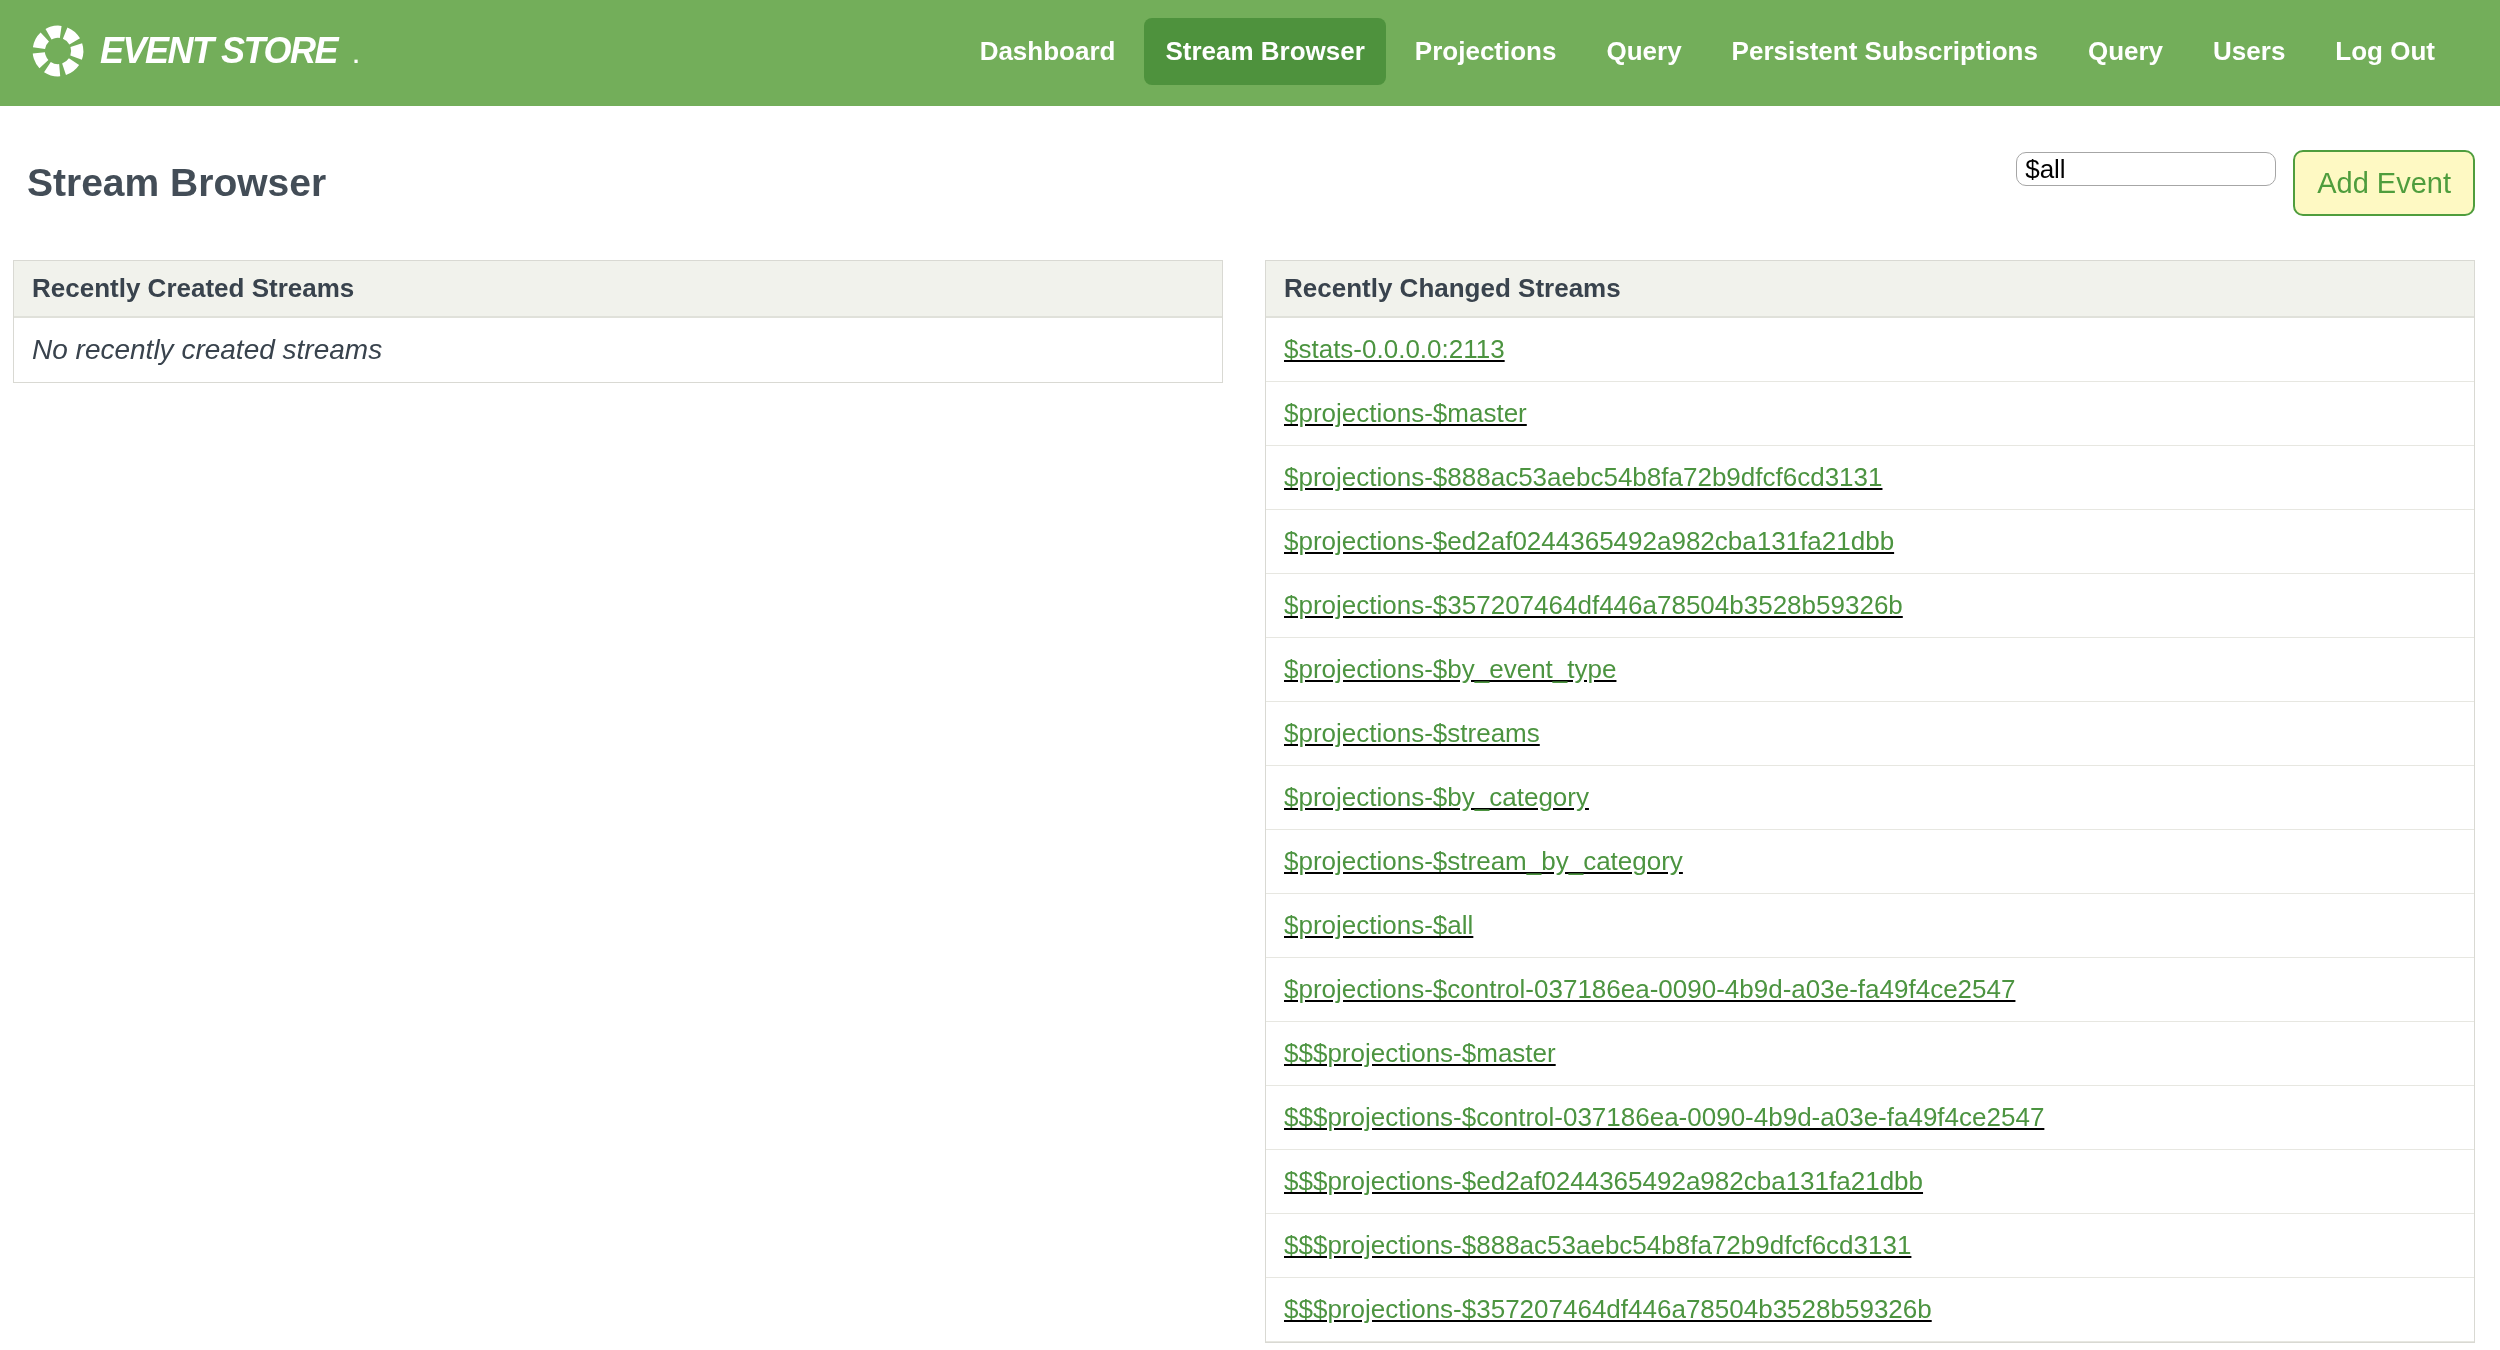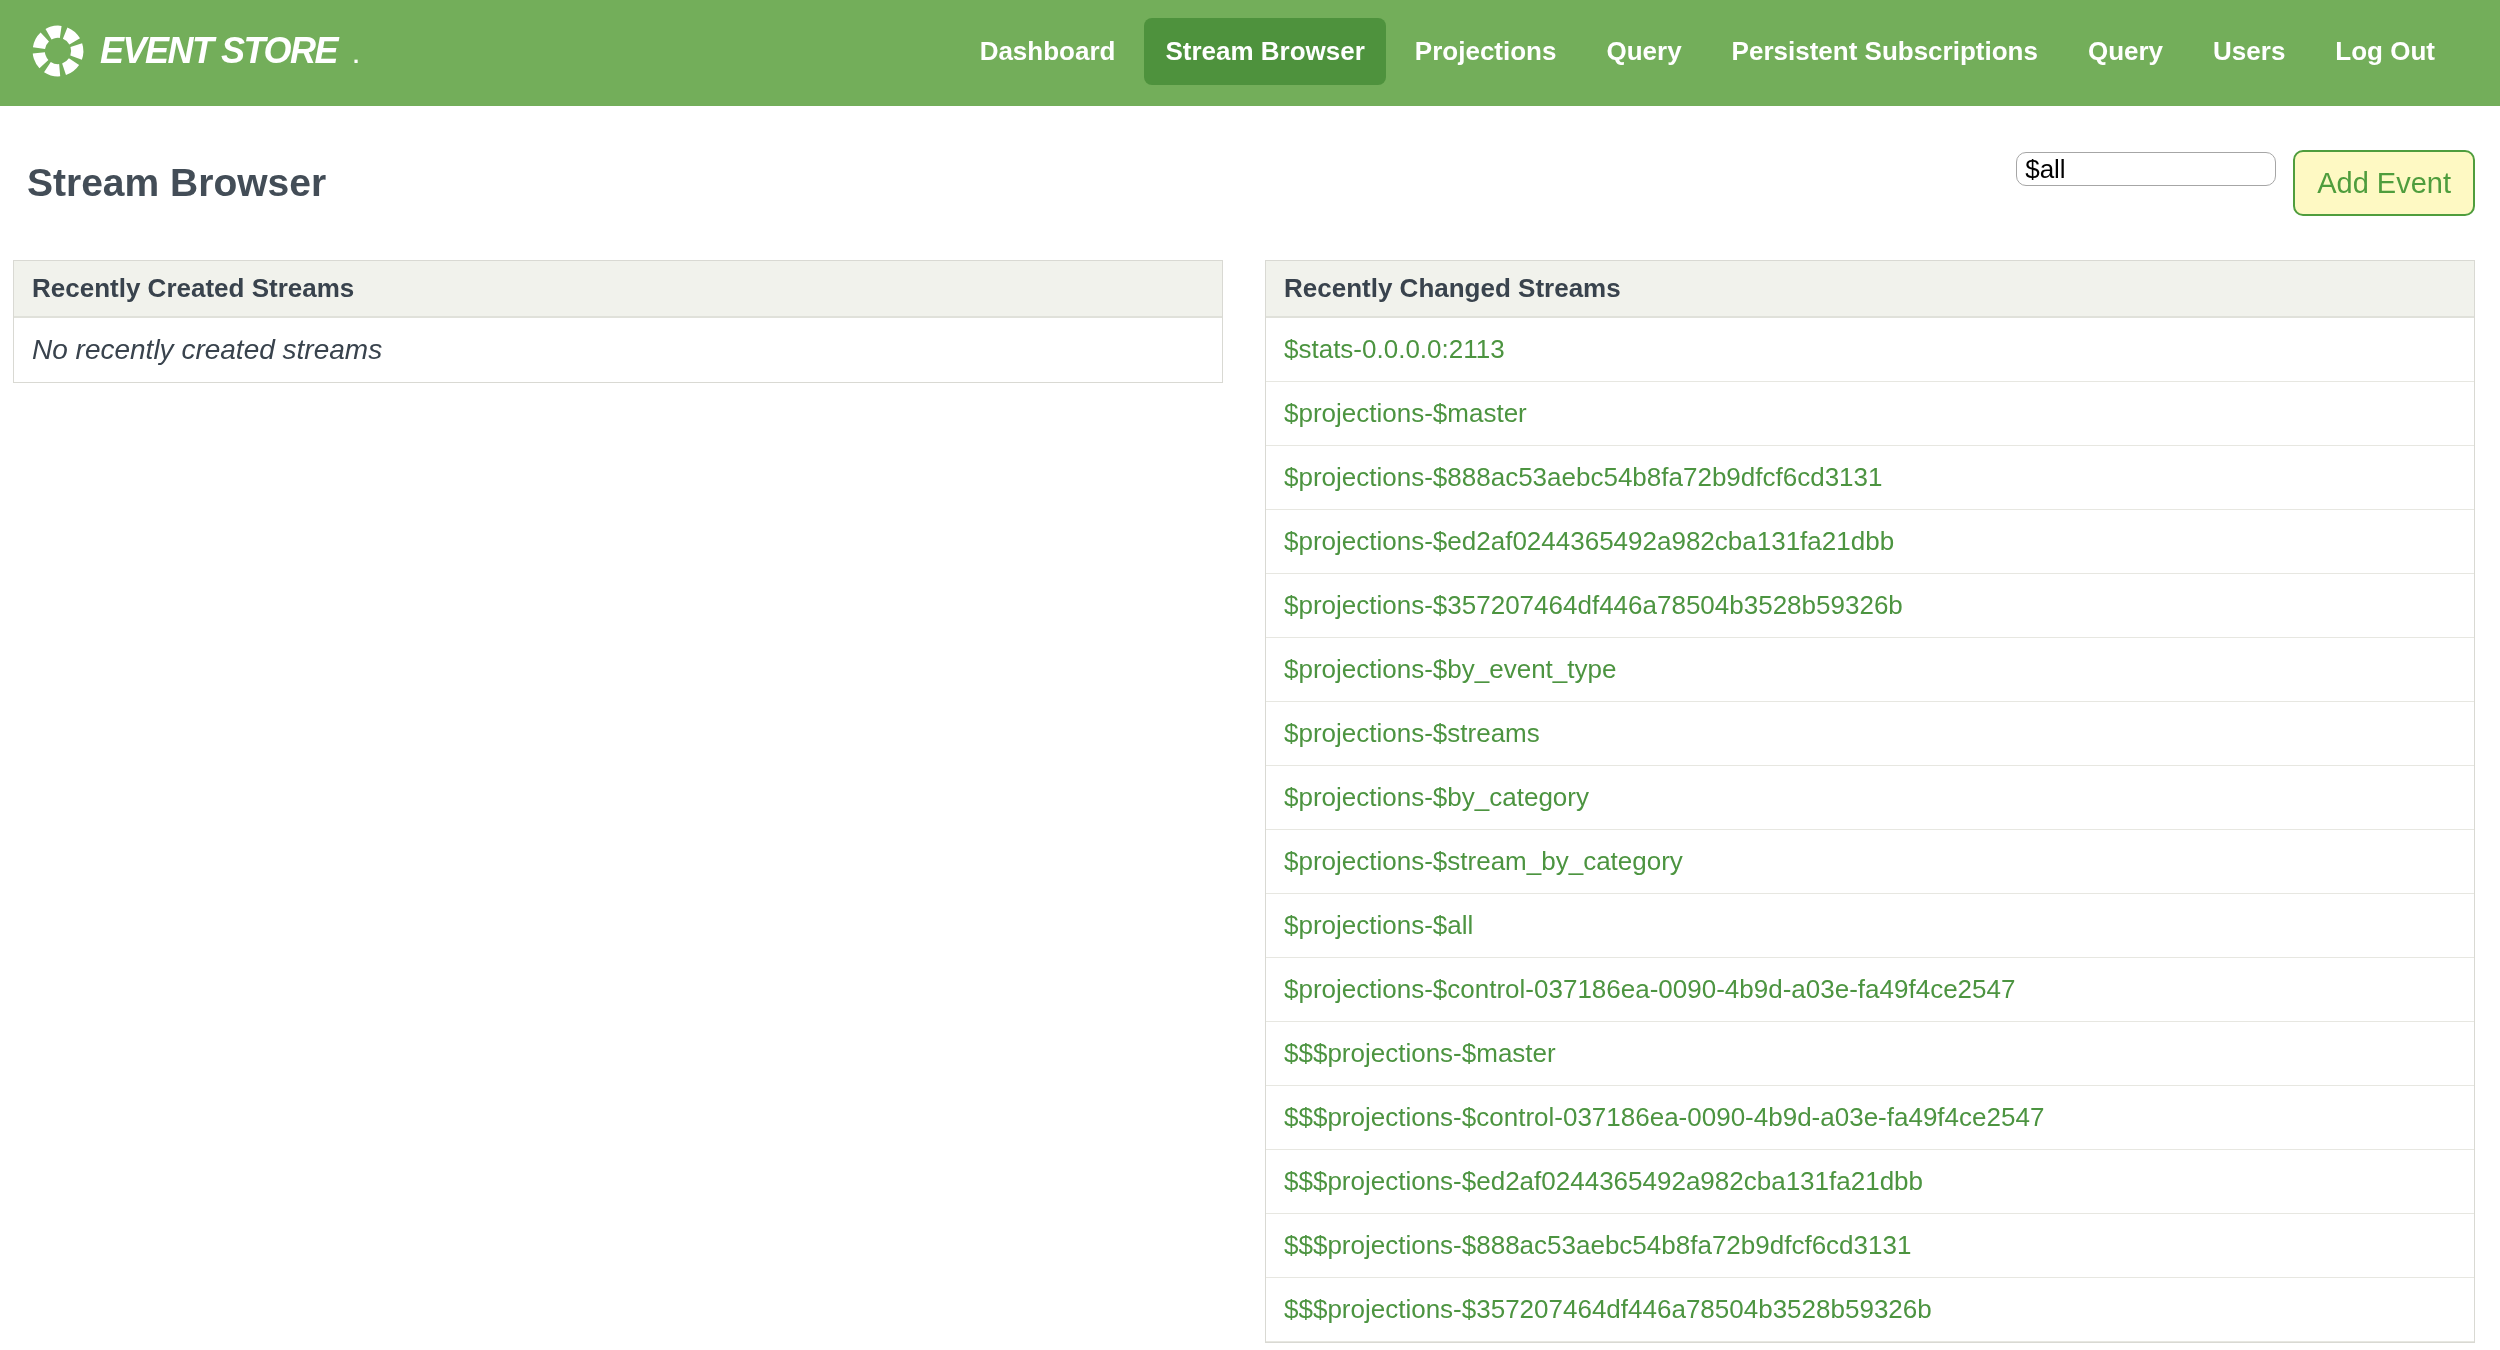--- a/index.html
+++ b/index.html
@@ -142,20 +142,21 @@
     align-items: center;
     padding: 0 18px;
     font-style: italic;
     font-size: 28px;
     color: #39434d;
   }
   .stream-list {
     list-style: none;
     margin: 0;
     padding: 0;
+    text-decoration: underline;
   }
   .stream-list li {
     height: 64px;
     border-bottom: 1px solid #e7e7e1;
     display: flex;
     align-items: center;
     padding: 0 18px;
     box-sizing: border-box;
   }
   .stream-list a {

